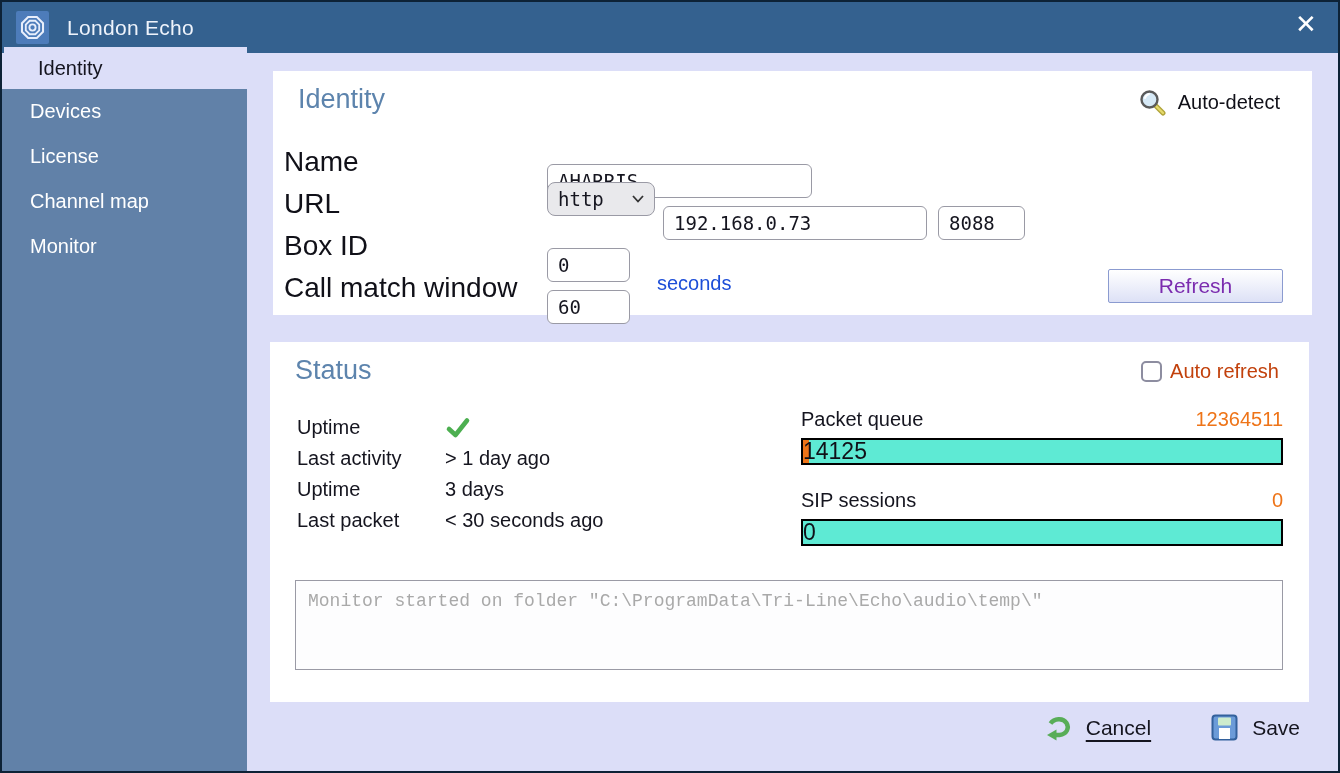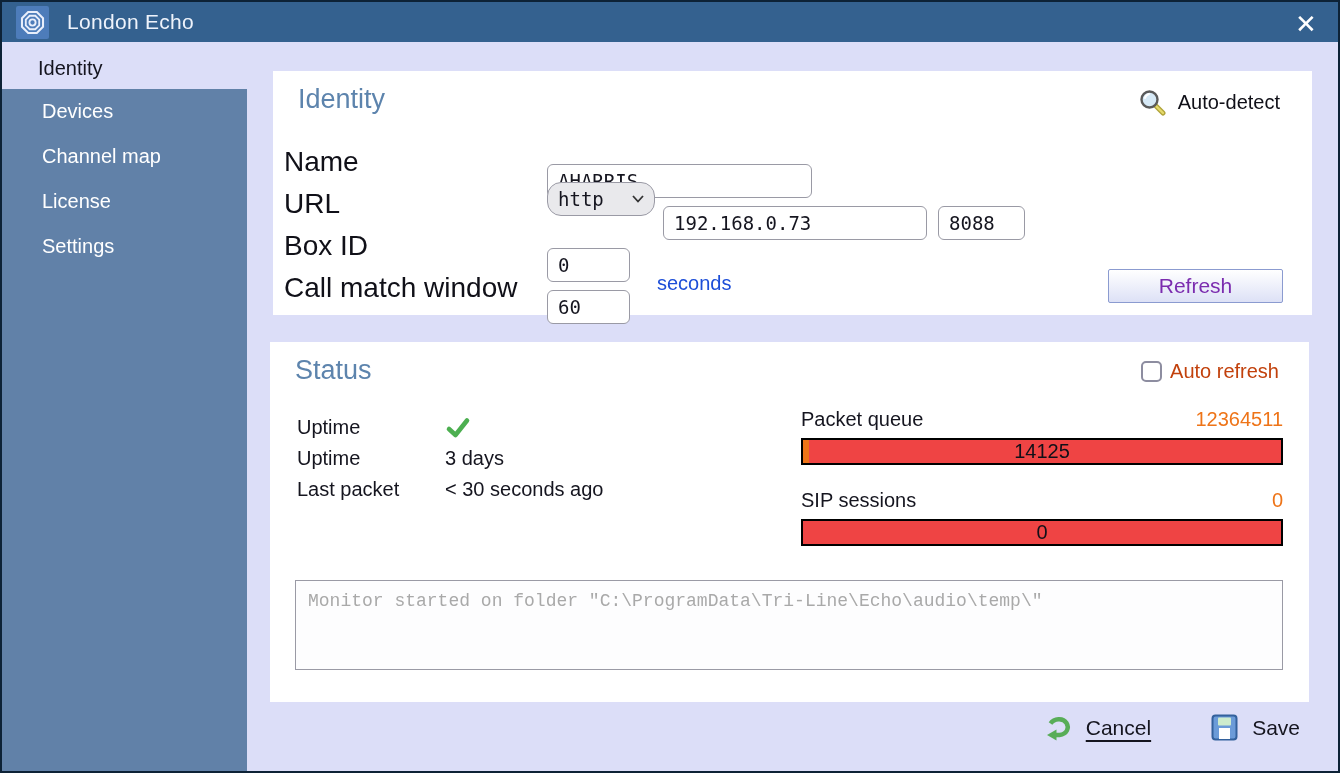--- a/index.html
+++ b/index.html
@@ -4,62 +4,62 @@
 <style>
   * { margin:0; padding:0; box-sizing:border-box; }
   html,body { background:#555; }
   .window {
     position:relative; width:1340px; height:773px;
     border:2px solid #0d2236; background:#dcdef8;
     font-family:"Liberation Sans", sans-serif; overflow:hidden;
   }
   
   .titlebar {
-    position:absolute; top:0; left:0; right:0; height:40px;
+    position:absolute; top:0; left:0; right:0; height:51px;
     background:#34618f; display:flex; align-items:center; padding:8px 14px;
   }
   .app-icon { width:33px; height:33px; margin-right:18px; }
   .title-text { color:#eef3fb; font-size:21px; letter-spacing:.3px; }
   .close-btn {
     position:absolute; right:14px; top:4px; width:36px; height:36px;
     display:flex; align-items:center; justify-content:center;
     color:#fff; font-size:26px; cursor:default;
   }
   
   .sidebar-selected {
     position:absolute; left:2px; top:45px; width:243px; height:42px;
     display:flex; align-items:center; padding-left:34px;
     background:#dcdef8; color:#14141e; font-size:20px;
   }
   .sidebar {
     position:absolute; left:0; top:87px; width:245px; bottom:0;
     background:#6181a8; padding-top:0;
   }
   .sidebar .item {
-    height:45px; display:flex; align-items:center; padding-left:40px;
+    height:45px; display:flex; align-items:center; padding-left:28px;
     color:#ffffff; font-size:20px;
   }
   
   .panel { position:absolute; background:#ffffff; }
   #identity-panel { left:271px; top:69px;  width:1039px; height:244px; }
   #status-panel   { left:268px; top:340px; width:1039px; height:360px; }
   .panel-title {
     position:absolute; left:25px; top:13px;
     font-size:27px; color:#5d84ad; font-weight:500;
   }
   
   .frm-label { position:absolute; left:11px; font-size:28px; color:#101018; }
   .txt {
     position:absolute; height:34px; border:1px solid #9a9aa5; border-radius:6px;
     background:#fff; color:#15151f; padding:0 10px;
     font-family:"DejaVu Sans Mono", monospace; font-size:19px;margin-top:24px;
   }
   .fake-select {
     position:absolute; height:34px; width:108px; border:1px solid #9a9aa5;
-    border-radius:14px; background:#e9e9ec; display:flex; align-items:center;
+    border-radius:8px; background:#e9e9ec; display:flex; align-items:center;
     justify-content:space-between; padding:0 10px;
     font-family:"DejaVu Sans Mono", monospace; font-size:19px; color:#15151f;
   }
   .unit-label { position:absolute; font-size:20px; color:#1d4ed8; }
   .autodetect {
     position:absolute; right:32px; top:18px; display:flex; align-items:center;
     gap:12px; font-size:20px; color:#101018; cursor:default;
   }
   .refresh-btn {
     position:absolute; left:835px; top:198px; width:175px; height:34px;
@@ -77,21 +77,21 @@
     background:#fff;
   }
   .status-grid { position:absolute; left:27px; top:70px; }
   .status-row { display:flex; height:31px; align-items:center; font-size:20px; color:#15151f; }
   .status-row .lbl { width:148px; }
   .queue-col { position:absolute; left:531px; top:66px; width:482px; }
   .queue-head { display:flex; justify-content:space-between; align-items:baseline; font-size:20px; color:#15151f; }
   .queue-total { color:#ee7418; }
   .bar {
     position:relative; margin-top:7px; height:27px; border:2px solid #000;
-    background:#ef4444; text-align:center; font-size:20px; line-height:23px; color:#101018;
+    background:#5eead4; font-size:23px; line-height:23px; color:#101018;
   }
   .bar .fill { position:absolute; left:0; top:0; bottom:0; background:#ee7418; }
   .bar .bar-val { position:relative; }
   .gap-block { height:24px; }
   .log-box {
     position:absolute; left:25px; top:238px; width:988px; height:90px;
     border:1px solid #9a9aa5; background:#fdfdfe; color:#a9a9a9;
     font-family:"Liberation Mono", monospace; font-size:18px;
     padding:10px 12px; overflow:hidden; white-space:pre-wrap;
   }
@@ -116,23 +116,23 @@
       <polygon points="22.5,18.7 18.7,22.5 13.3,22.5 9.5,18.7 9.5,13.3 13.3,9.5 18.7,9.5 22.5,13.3" fill="none" stroke="#e8eefb" stroke-width="1.8"></polygon>
       <circle cx="16" cy="16" r="3" fill="none" stroke="#e8eefb" stroke-width="1.8"></circle>
     </svg>
     <span class="title-text">London Echo</span>
     <div class="close-btn">✕</div>
   </div>
 
   <div class="sidebar-selected">Identity</div>
   <div class="sidebar">
     <div class="item">Devices</div>
+    <div class="item">License</div>
     <div class="item">Channel map</div>
-    <div class="item">License</div>
-    <div class="item">Settings</div>
+    <div class="item">Monitor</div>
   </div>
 
   <div class="panel" id="identity-panel">
     <div class="panel-title">Identity</div>
 
     <div class="autodetect">
       <svg width="27" height="27" viewBox="0 0 27 27">
         <line x1="16" y1="16" x2="24" y2="24" stroke="#b0a33a" stroke-width="5" stroke-linecap="round"></line>
         <line x1="16" y1="16" x2="24" y2="24" stroke="#e5d96a" stroke-width="2.4" stroke-linecap="round"></line>
         <circle cx="10.5" cy="10.5" r="8" fill="#d6e9f6" stroke="#5a5a5a" stroke-width="2.4"></circle>
@@ -173,20 +173,24 @@
     </div>
 
     <div class="status-grid">
       <div class="status-row">
         <span class="lbl">Uptime</span>
         <svg width="26" height="26" viewBox="0 0 26 26">
           <path d="M4 14 L10.5 20 L22 5.5" fill="none" stroke="#4caf50" stroke-width="4.6" stroke-linecap="round" stroke-linejoin="round"></path>
         </svg>
       </div>
       <div class="status-row">
+        <span class="lbl">Last activity</span>
+        <span>&gt; 1 day ago</span>
+      </div>
+      <div class="status-row">
         <span class="lbl">Uptime</span>
         <span>3 days</span>
       </div>
       <div class="status-row">
         <span class="lbl">Last packet</span>
         <span>&lt; 30 seconds ago</span>
       </div>
     </div>
 
     <div class="queue-col">

